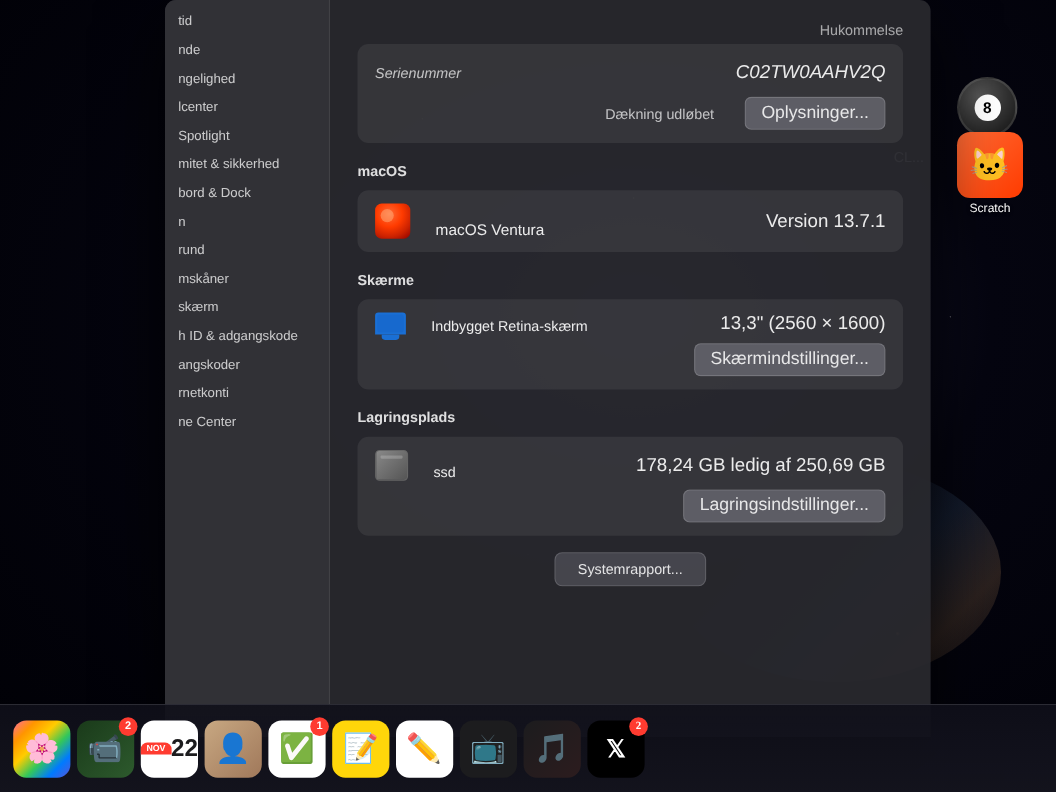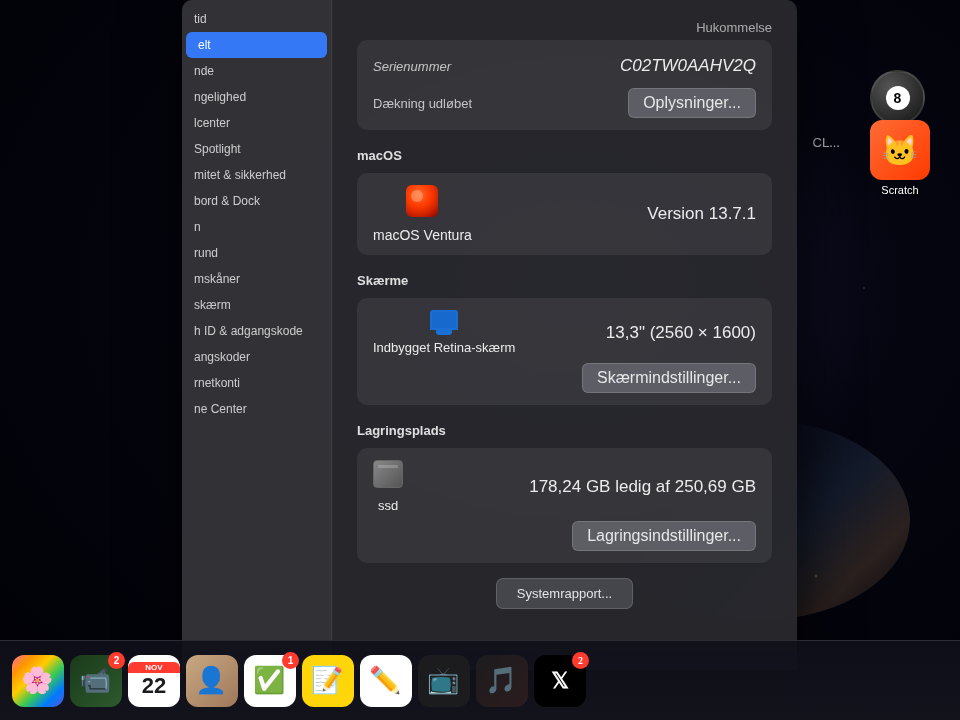--- a/index.html
+++ b/index.html
@@ -46,28 +46,27 @@
       height: 200px;
       background: linear-gradient(135deg, transparent 30%, rgba(100,150,200,0.15) 60%, rgba(200,150,100,0.2) 80%, transparent 100%);
       border-radius: 50%;
     }
 
     
     .sys-prefs-window {
       position: absolute;
       left: 150px;
       top: 0;
-      width: 615px;
+      width: 696px;
       height: 670px;
       background: rgba(40, 40, 45, 0.95);
       border-radius: 10px 10px 0 0;
       overflow: hidden;
       z-index: 10;
       box-shadow: 0 20px 60px rgba(0,0,0,0.8);
-      margin-left: 32px;
     }
 
     
     .sidebar {
       position: absolute;
       left: 0;
       top: 0;
       width: 150px;
       height: 100%;
       background: rgba(50, 50, 55, 0.95);
@@ -147,22 +146,23 @@
       display: flex;
       justify-content: space-between;
       align-items: center;
       padding: 4px 0;
       margin-bottom: 8px;
       font-style: italic;
     }
 
     .coverage-row {
       display: flex;
-      justify-content: space-between;
-      align-items: center;
+      justify-content: flex-end;
+      align-items: center;
+      gap: 28px;
     }
 
     
     .action-btn {
       background: rgba(120,120,130,0.6);
       border: 1px solid rgba(255,255,255,0.15);
       color: rgba(255,255,255,0.85);
       padding: 5px 14px;
       border-radius: 6px;
       font-size: 16px;
@@ -171,23 +171,22 @@
 
     
     .macos-row {
       display: flex;
       align-items: center;
       justify-content: space-between;
     }
 
     .macos-left {
       display: flex;
-      align-items: center;
-      gap: 10px;
-      flex-direction: column;
+      align-items: flex-end;
+      gap: 23px;
     }
 
     .macos-icon {
       width: 32px;
       height: 32px;
       border-radius: 6px;
       background: radial-gradient(circle at 40% 30%, #ff6b35, #ff3b00 40%, #cc2200 70%, #8b0000);
       flex-shrink: 0;
       position: relative;
       overflow: hidden;
@@ -423,21 +422,20 @@
 <div class="desktop-icon scratch-icon">
   <div class="scratch-circle">🐱</div>
   <span class="desktop-icon-label">Scratch</span>
 </div>
 
 <div class="sys-prefs-window">
 
   <div class="sidebar">
     <div class="sidebar-spacer"></div>
     <div class="sidebar-item">tid</div>
-    <div class="sidebar-item active">elt</div>
     <div class="sidebar-item">nde</div>
     <div class="sidebar-item">ngelighed</div>
     <div class="sidebar-item">lcenter</div>
     <div class="sidebar-item">Spotlight</div>
     <div class="sidebar-item">mitet &amp; sikkerhed</div>
     <div class="sidebar-item">bord &amp; Dock</div>
     <div class="sidebar-item">n</div>
     <div class="sidebar-item">rund</div>
     <div class="sidebar-item">mskåner</div>
     <div class="sidebar-item">skærm</div>
@@ -512,21 +510,21 @@
 
   <div class="dock-item" style="background:linear-gradient(135deg,#ff6b9d,#ff9500,#ffcc00,#34c759,#007aff,#5856d6);">
     🌸
   </div>
 
   <div class="dock-item" style="background:linear-gradient(135deg,#1a3a1a,#2d5a2d);">
     📹
     <span class="dock-badge">2</span>
   </div>
 
-  <div class="dock-item" style="background:white;flex-direction:column;gap:0;font-size:10px;color:#333;">
+  <div class="dock-item" style="background:white;gap:0;font-size:10px;color:#333;">
     <span style="background:#ff3b30;color:white;font-size:8px;font-weight:bold;width:100%;text-align:center;border-radius:6px 6px 0 0;padding:1px 0;">NOV</span>
     <span style="font-size:22px;line-height:1.2;color:#1c1c1e;font-weight:700;">22</span>
   </div>
 
   <div class="dock-item" style="background:linear-gradient(135deg,#c8a882,#a0785a);">
     👤
   </div>
 
   <div class="dock-item" style="background:white;">
     ✅

